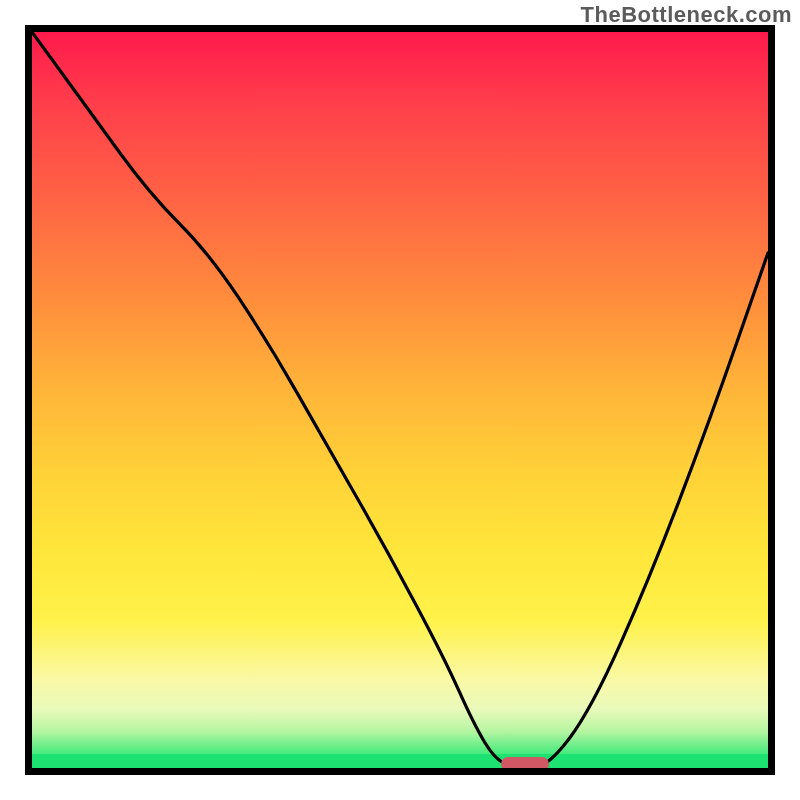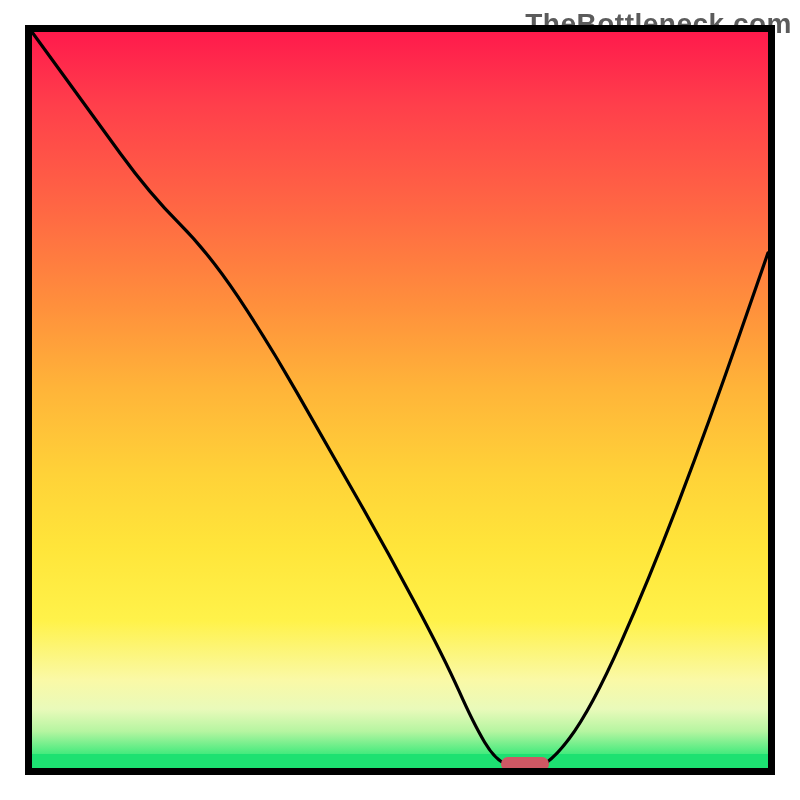--- a/index.html
+++ b/index.html
@@ -10,24 +10,24 @@
     background: #ffffff;
     overflow: hidden;
   }
   .stage {
     position: relative;
     width: 800px;
     height: 800px;
   }
   .watermark {
     position: absolute;
-    top: 8px;
+    top: 2px;
     right: 8px;
     font-family: Arial, Helvetica, sans-serif;
-    font-size: 28px;
+    font-size: 22px;
     font-weight: 600;
     color: #5b5b5b;
     letter-spacing: 0.5px;
   }
   .plot {
     position: absolute;
     left: 25px;
     top: 25px;
     width: 750px;
     height: 750px;

